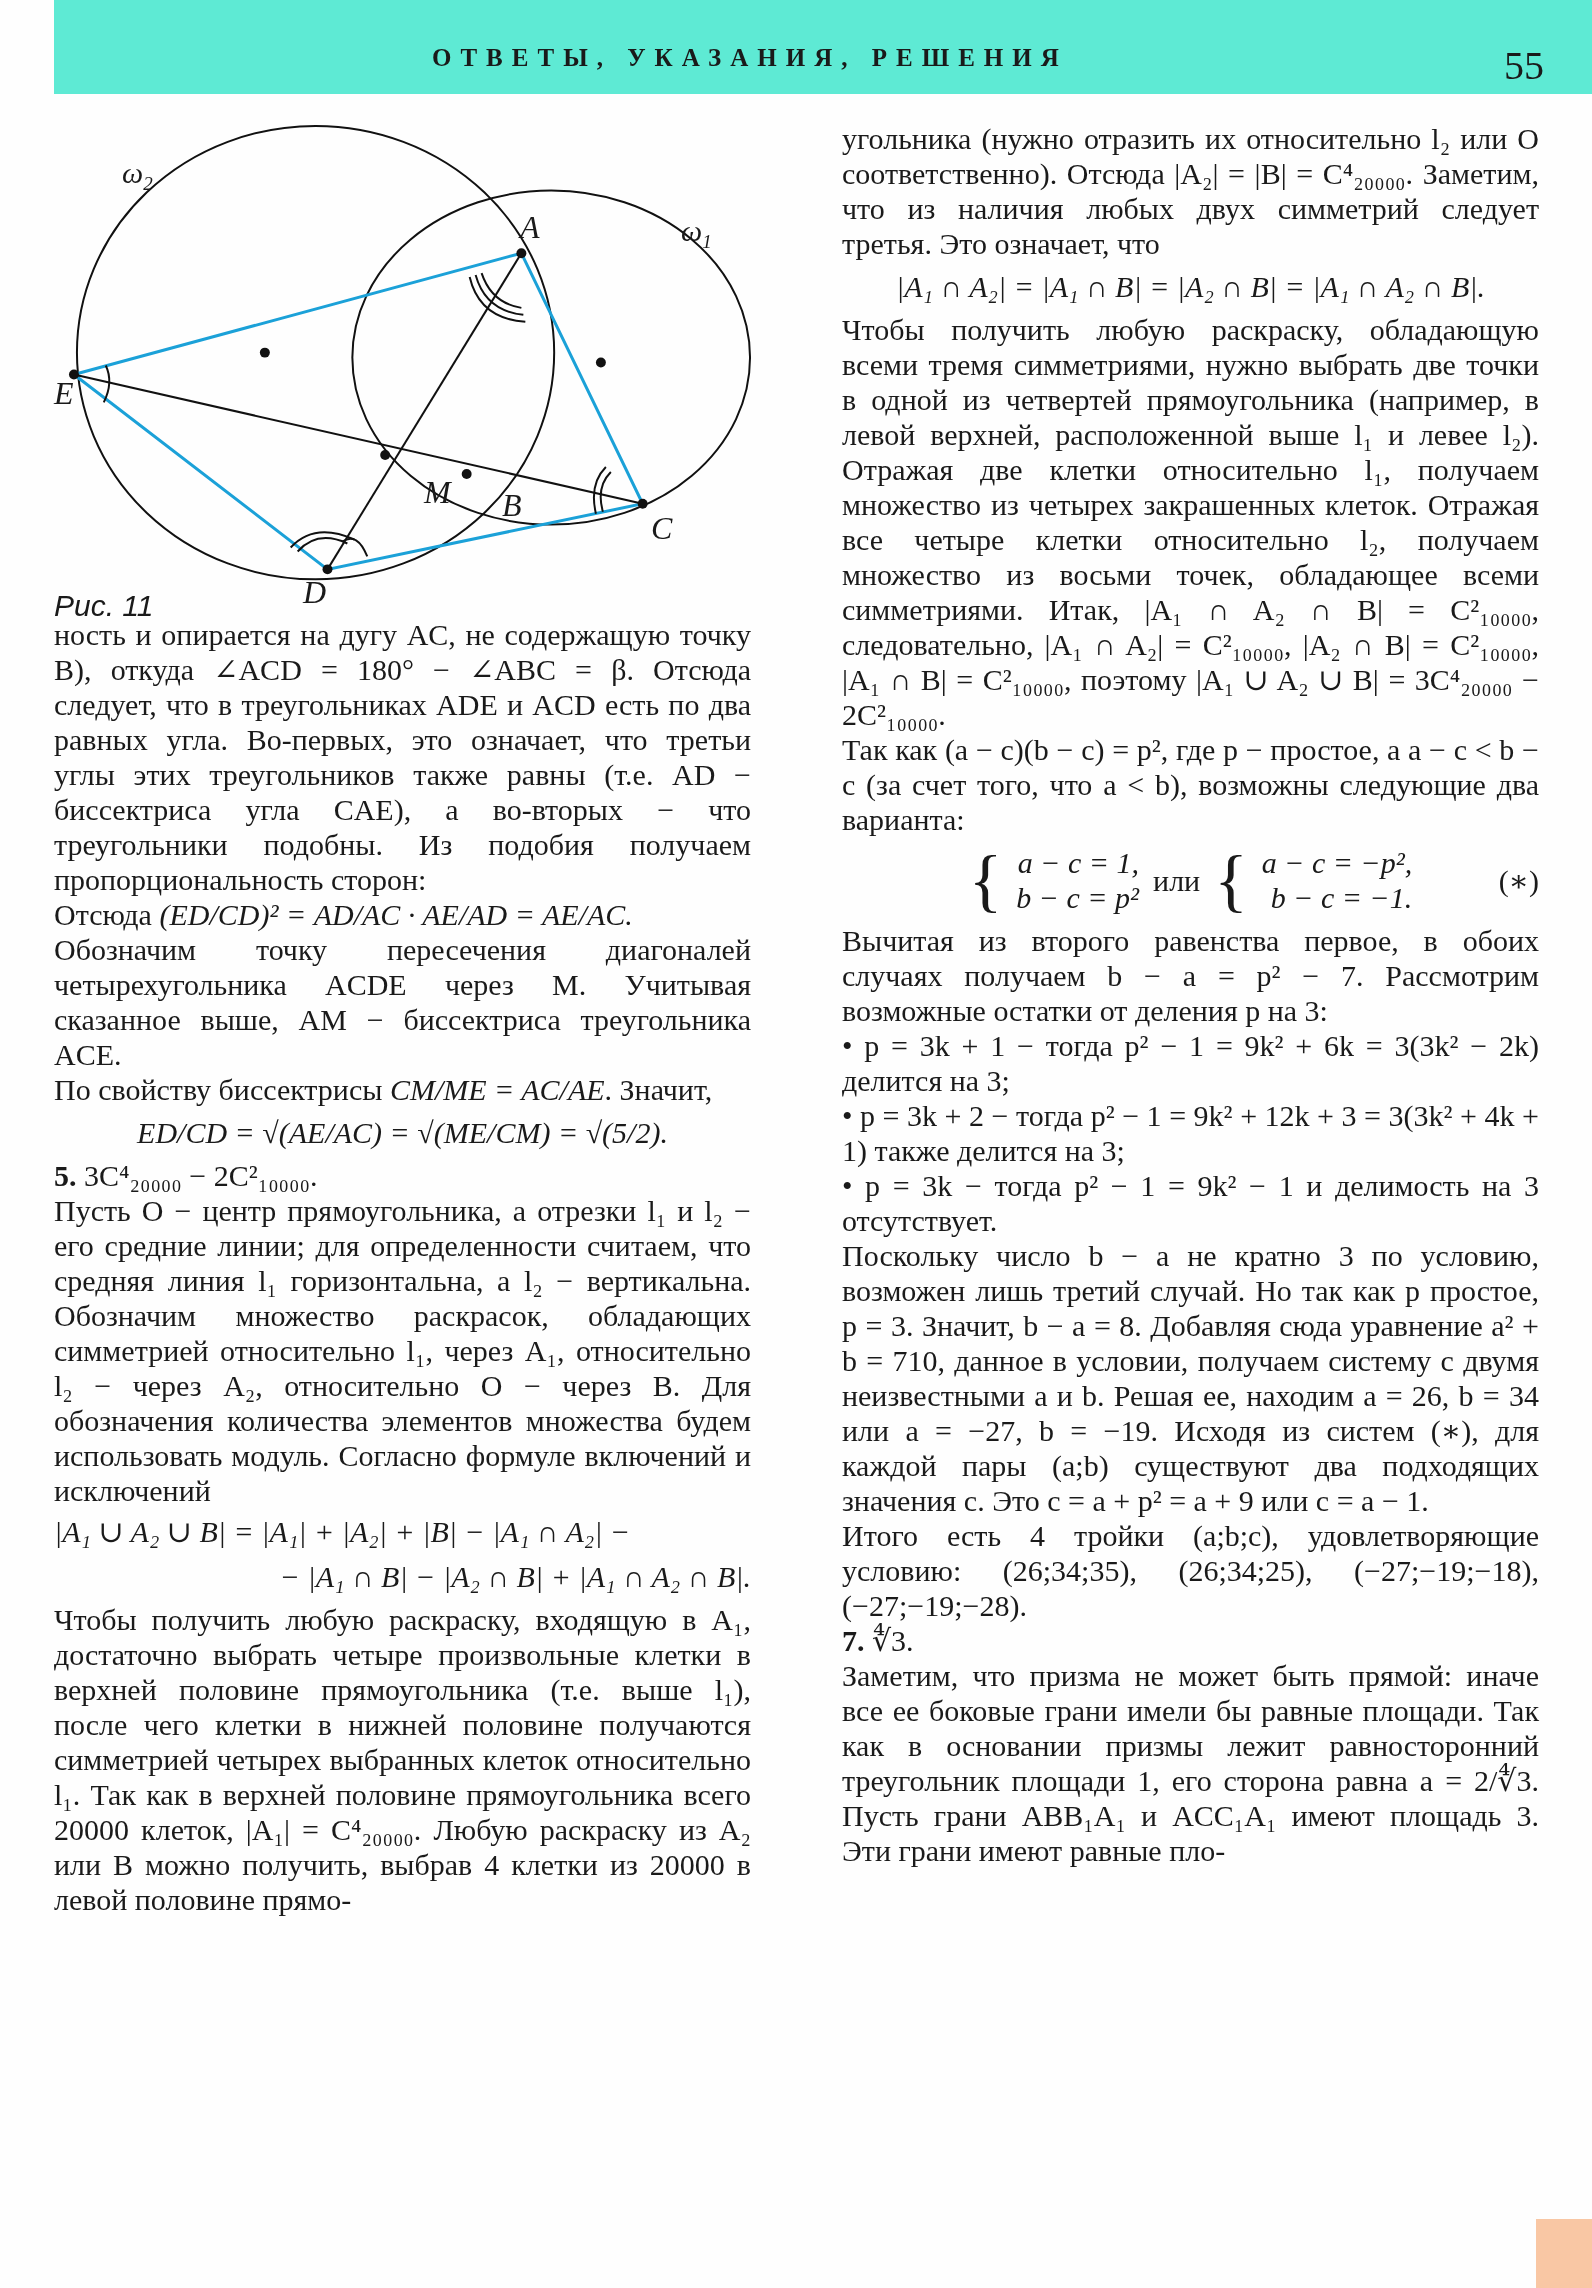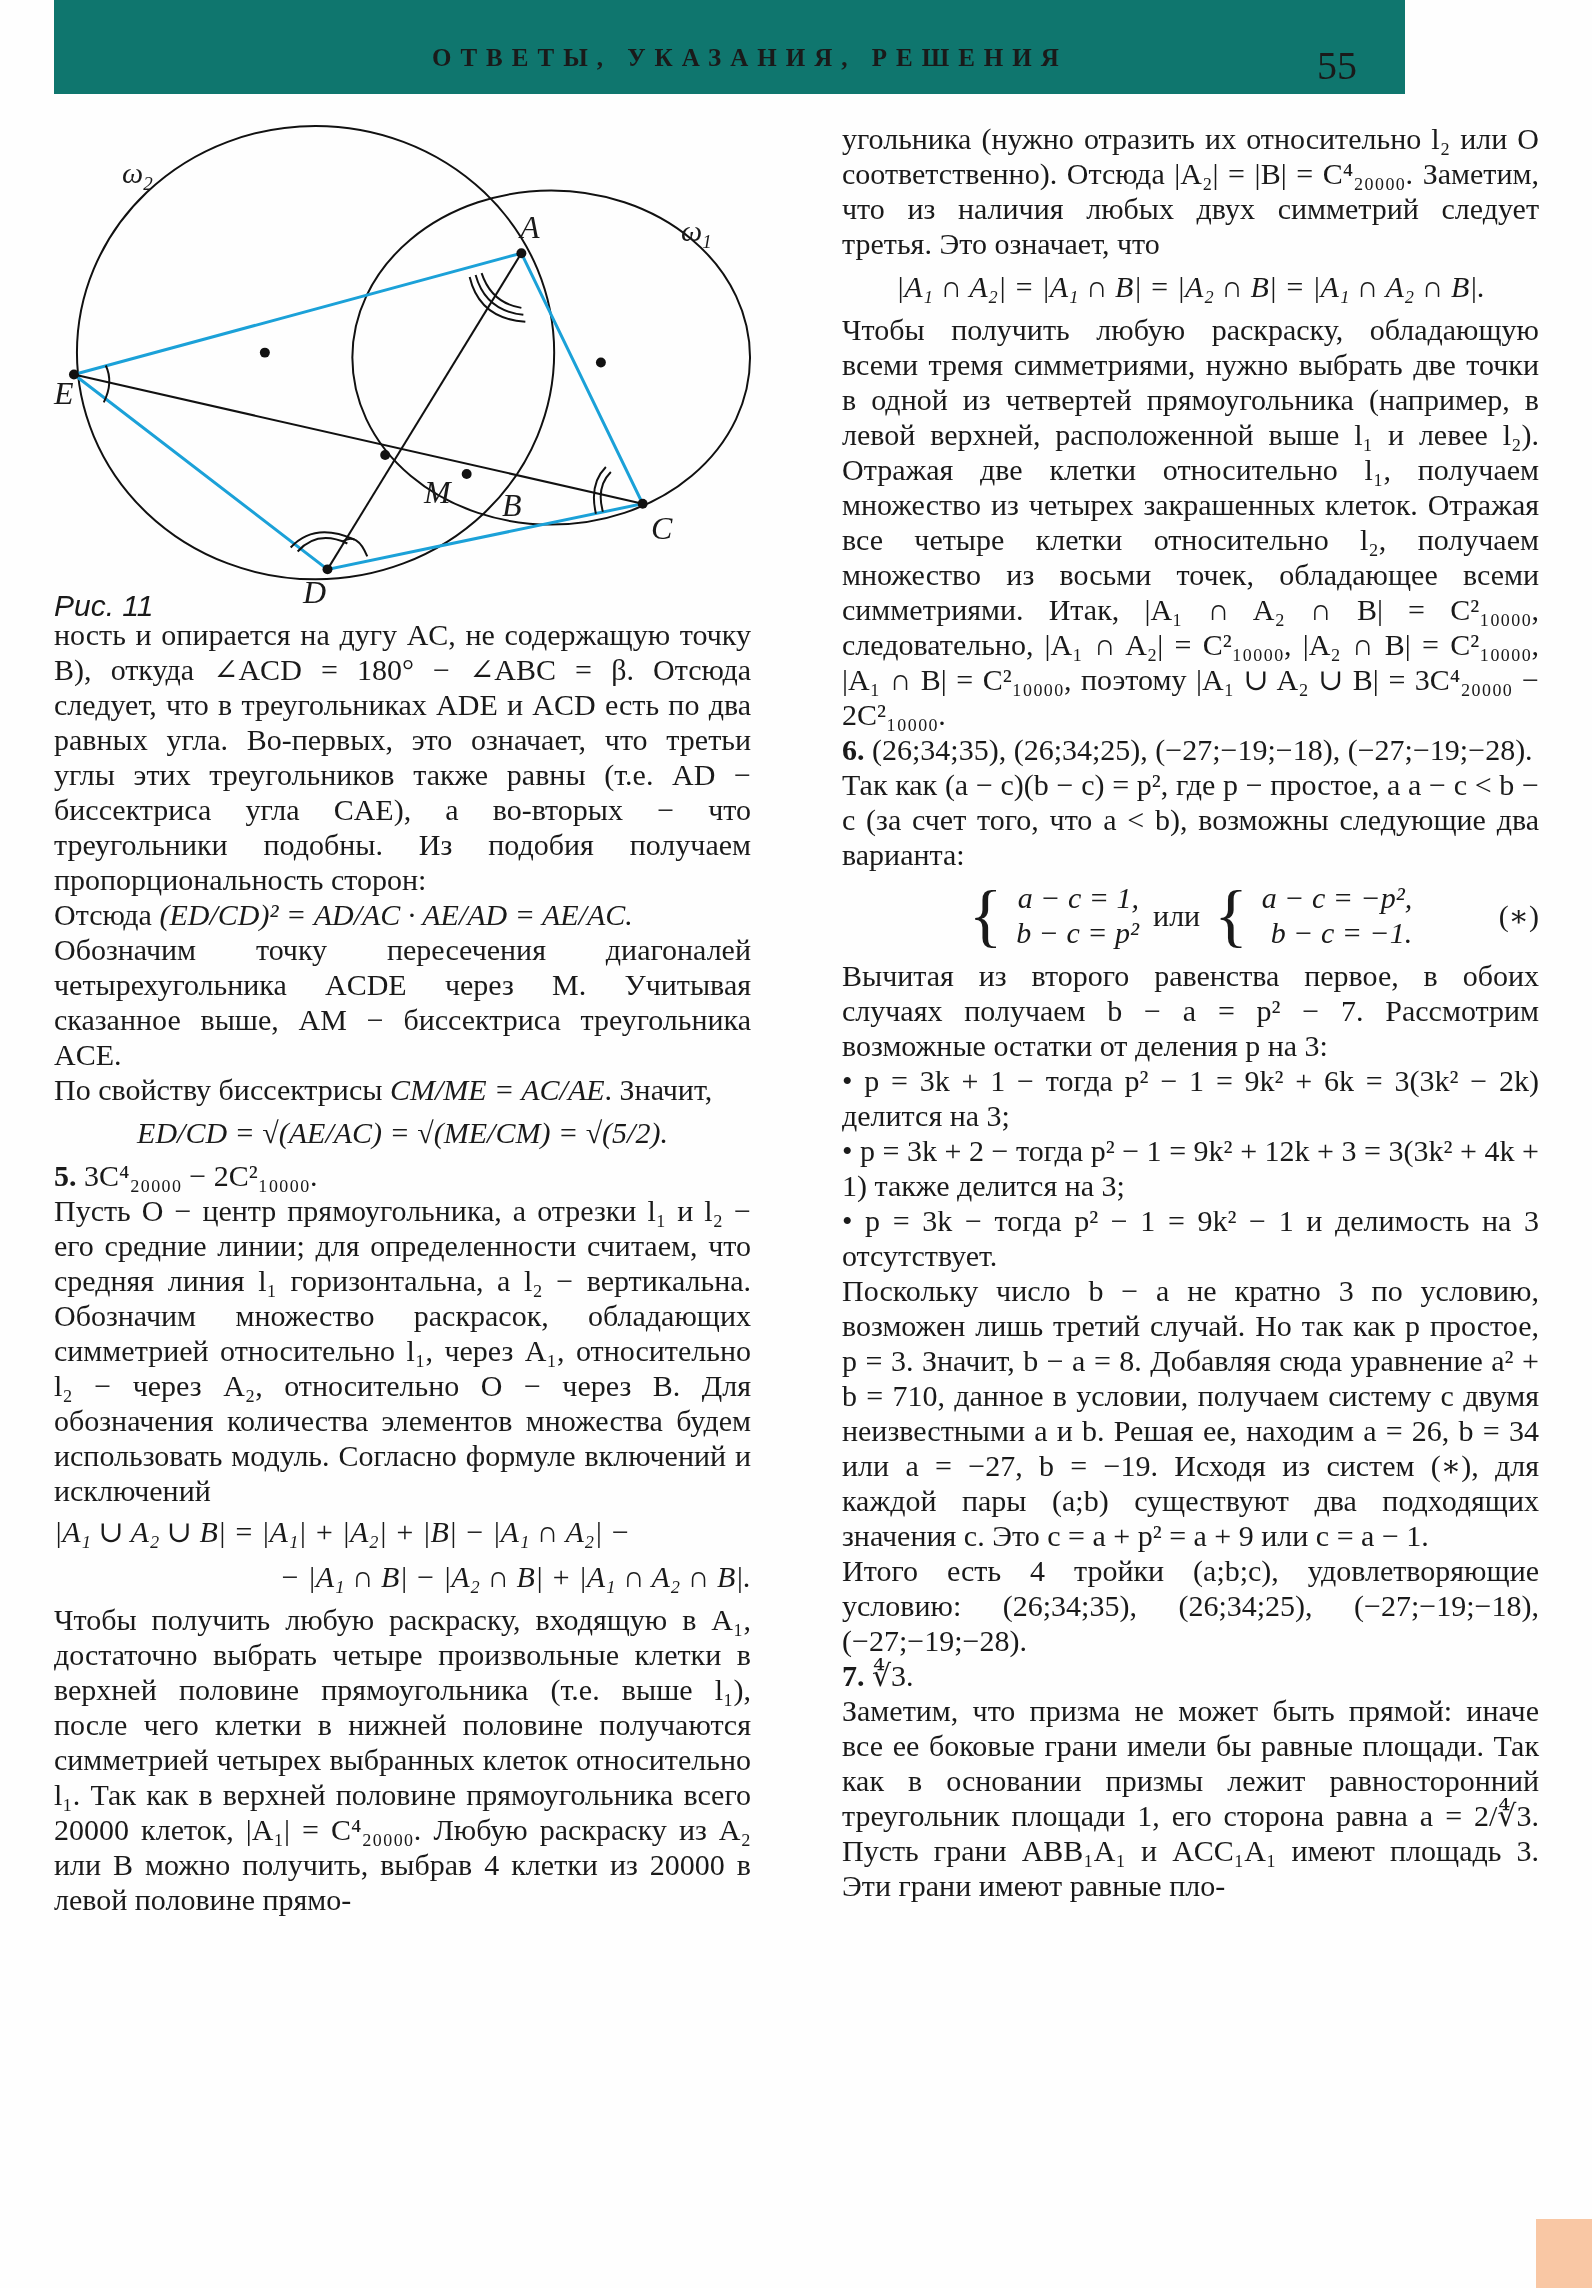--- a/index.html
+++ b/index.html
@@ -1,21 +1,21 @@
 <!DOCTYPE html>
 <html><head>
 <meta charset="utf-8">
 <style>
   html, body { margin: 0; padding: 0; }
   body {
     width: 1592px; height: 2289px; background: #fefefe; position: relative; overflow: hidden;
     font-family: "Liberation Serif", "DejaVu Serif", serif; color: #1a1a1a;
   }
   .header {
-    position: absolute; left: 54px; top: 0; width: 1351px; height: 94px; background: #0f766e;
+    position: absolute; left: 54px; top: 0; width: 1538px; height: 94px; background: #5eead4;
   }
   .header-title {
     position: absolute; left: 378px; top: 44px; font-size: 25px; letter-spacing: 9px; font-weight: bold;
   }
   .page-num { position: absolute; right: 48px; top: 42px; font-size: 40px; }
   .corner-tab { position: absolute; right: 0; bottom: 0; width: 56px; height: 70px; background: #f9c7a4; }
 
   .col { position: absolute; font-size: 30px; line-height: 35px; text-align: justify; }
   .col-left { left: 54px; top: 617px; width: 697px; }
   .col-right { left: 842px; top: 121px; width: 697px; }
@@ -91,21 +91,20 @@
   <p>Пусть O − центр прямоугольника, а отрезки l₁ и l₂ − его средние линии; для определенности считаем, что средняя линия l₁ горизонтальна, а l₂ − вертикальна. Обозначим множество раскрасок, обладающих симметрией относительно l₁, через A₁, относительно l₂ − через A₂, относительно O − через B. Для обозначения количества элементов множества будем использовать модуль. Согласно формуле включений и исключений</p>
   <p class="m" style="margin:6px 0 10px">|A₁ ∪ A₂ ∪ B| = |A₁| + |A₂| + |B| − |A₁ ∩ A₂| −</p>
   <p class="m" style="text-align:right;margin:0 0 8px">− |A₁ ∩ B| − |A₂ ∩ B| + |A₁ ∩ A₂ ∩ B|.</p>
   <p>Чтобы получить любую раскраску, входящую в A₁, достаточно выбрать четыре произвольные клетки в верхней половине прямоугольника (т.е. выше l₁), после чего клетки в нижней половине получаются симметрией четырех выбранных клеток относительно l₁. Так как в верхней половине прямоугольника всего 20000 клеток, |A₁| = C⁴₂₀₀₀₀. Любую раскраску из A₂ или B можно получить, выбрав 4 клетки из 20000 в левой половине прямо-</p>
 </div>
 
 <div class="col col-right">
   <p>угольника (нужно отразить их относительно l₂ или O соответственно). Отсюда |A₂| = |B| = C⁴₂₀₀₀₀. Заметим, что из наличия любых двух симметрий следует третья. Это означает, что</p>
   <p class="formula m">|A₁ ∩ A₂| = |A₁ ∩ B| = |A₂ ∩ B| = |A₁ ∩ A₂ ∩ B|.</p>
   <p>Чтобы получить любую раскраску, обладающую всеми тремя симметриями, нужно выбрать две точки в одной из четвертей прямоугольника (например, в левой верхней, расположенной выше l₁ и левее l₂). Отражая две клетки относительно l₁, получаем множество из четырех закрашенных клеток. Отражая все четыре клетки относительно l₂, получаем множество из восьми точек, обладающее всеми симметриями. Итак, |A₁ ∩ A₂ ∩ B| = C²₁₀₀₀₀, следовательно, |A₁ ∩ A₂| = C²₁₀₀₀₀, |A₂ ∩ B| = C²₁₀₀₀₀, |A₁ ∩ B| = C²₁₀₀₀₀, поэтому |A₁ ∪ A₂ ∪ B| = 3C⁴₂₀₀₀₀ − 2C²₁₀₀₀₀.</p>
-  <p><span class="b">6.</span> <span>(26;34;35), (26;34;25), (−27;−19;−18), (−27;−19;−28).</span></p>
   <p>Так как (a − c)(b − c) = p², где p − простое, а a − c &lt; b − c (за счет того, что a &lt; b), возможны следующие два варианта:</p>
   <div class="formula m" style="display:flex;justify-content:center;align-items:center;gap:14px;position:relative;">
     <span style="font-size:70px;font-style:normal;">{</span>
     <span style="text-align:right;"><span>a − c = 1,</span><br><span>b − c = p²</span></span>
     <span style="font-style:normal;">или</span>
     <span style="font-size:70px;font-style:normal;">{</span>
     <span style="text-align:right;"><span>a − c = −p²,</span><br><span>b − c = −1.</span></span>
     <span style="position:absolute;right:0;font-style:normal;">(∗)</span>
   </div>
   <p>Вычитая из второго равенства первое, в обоих случаях получаем b − a = p² − 7. Рассмотрим возможные остатки от деления p на 3:</p>

